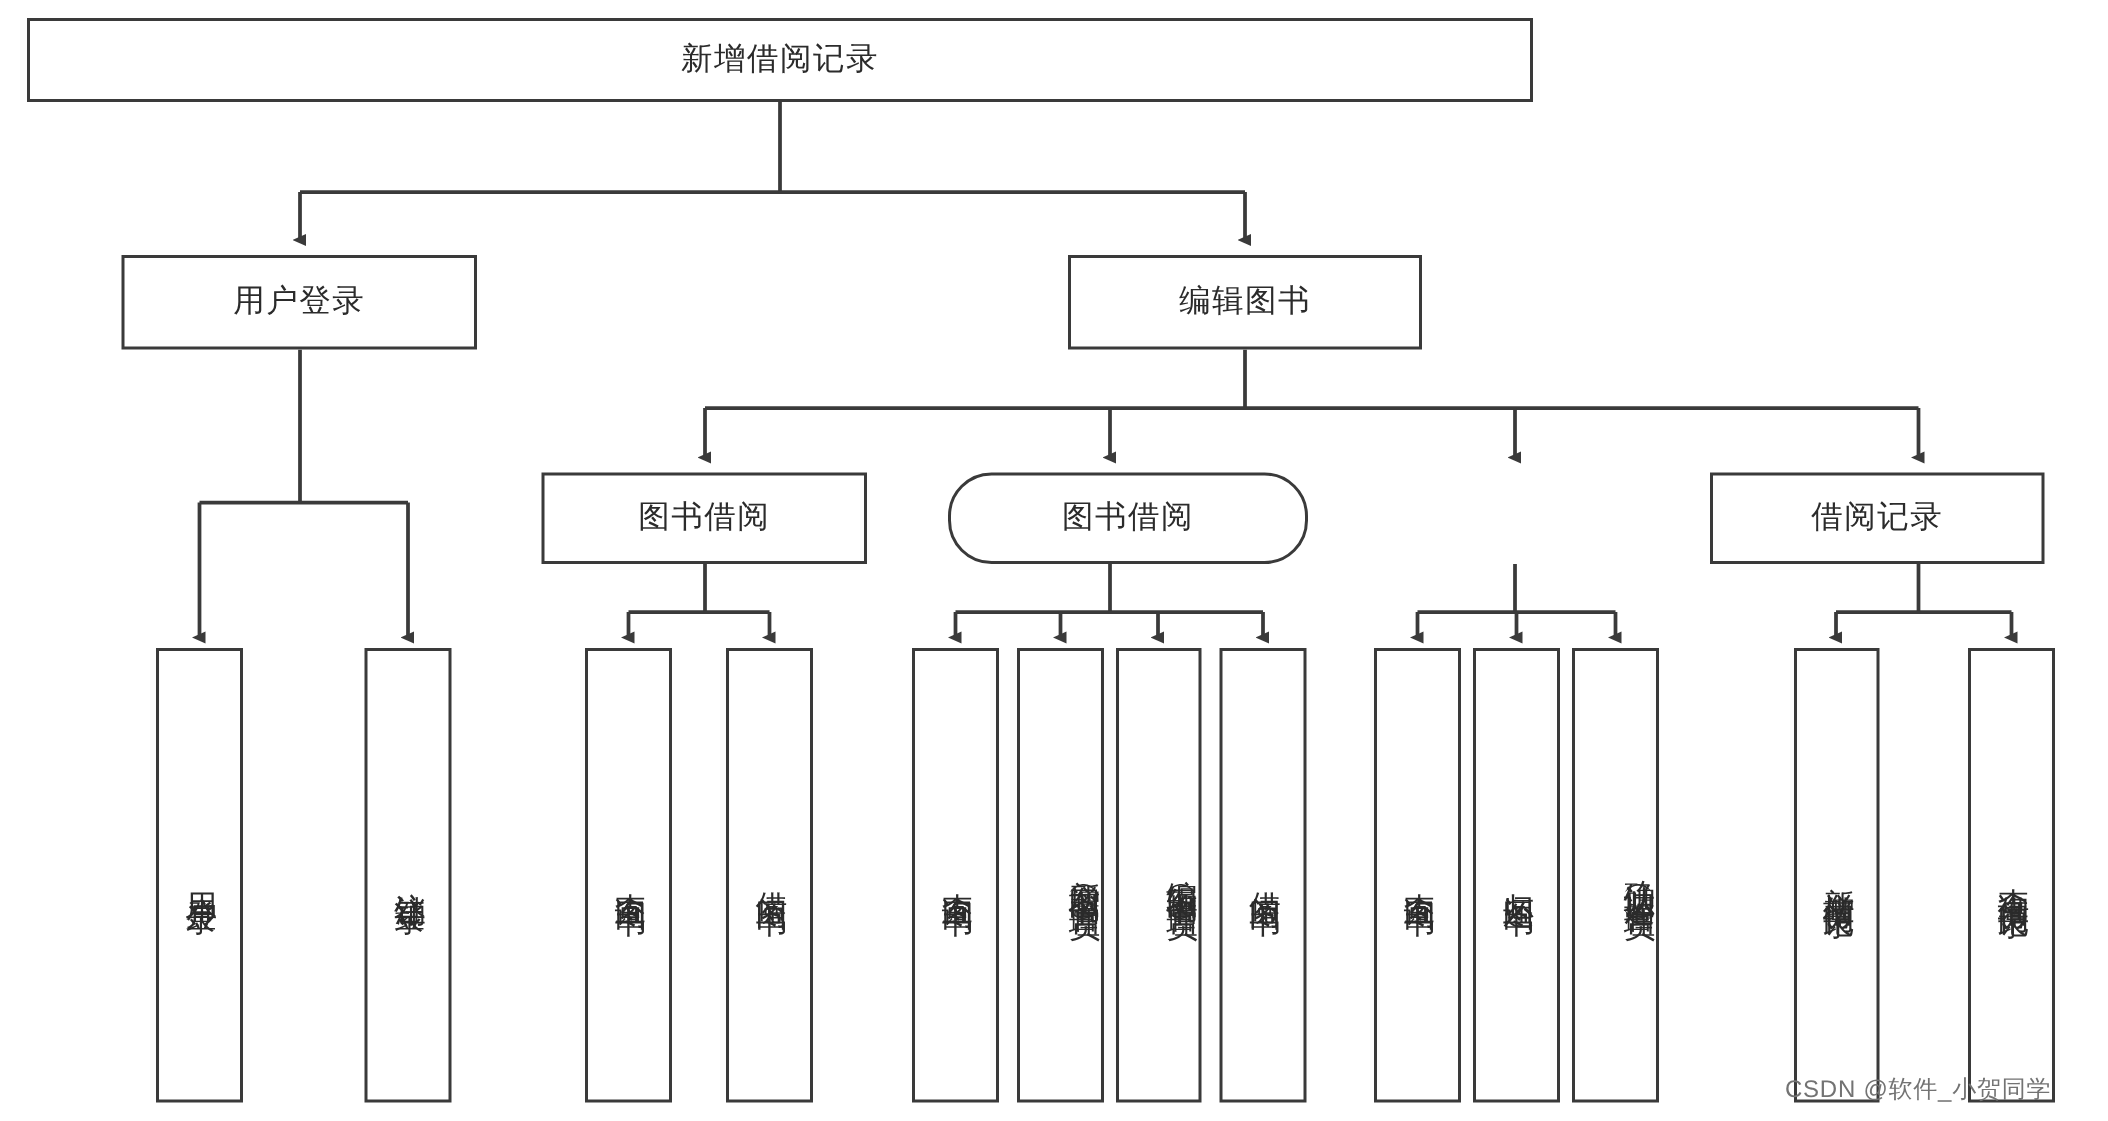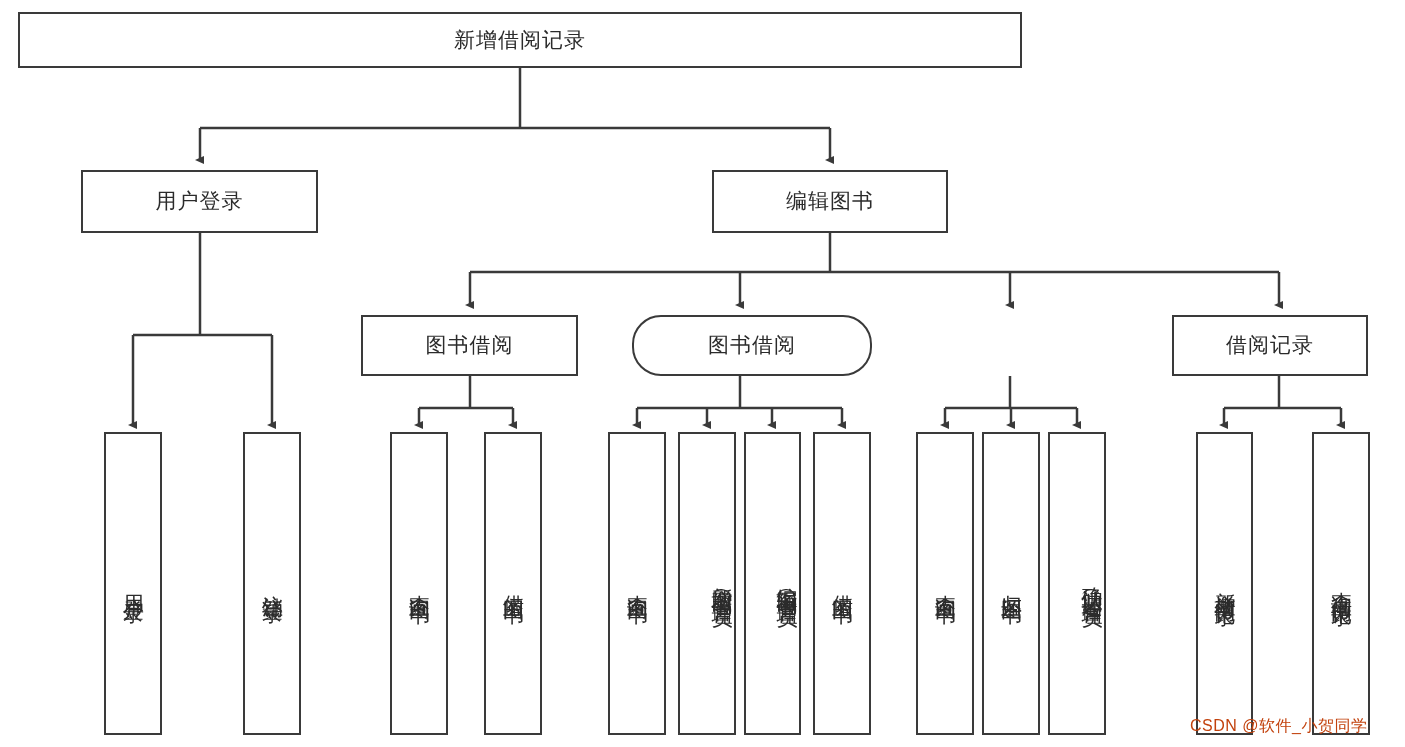--- a/index.html
+++ b/index.html
@@ -52,21 +52,21 @@
   }
   .node.v.top-align {
     align-items: flex-start;
   }
   .node.v.mid-align {
     align-items: center;
   }
   .watermark {
     position: absolute;
     font-size: 16px;
-    color: #c2410c;
+    color: #737373;
     white-space: nowrap;
     letter-spacing: 0.5px;
   }
 </style>
 </head>
 <body>
 
 <div id="canvas">
 
   <svg class="wires" viewBox="0 0 1405 747">
@@ -129,21 +129,21 @@
   <div class="node h" style="left:712px; top:170px; width:236px; height:63px;">
     <span>编辑图书</span>
   </div>
 
   <div class="node h" style="left:361px; top:315px; width:217px; height:61px;">
     <span>图书借阅</span>
   </div>
   <div class="node h" style="left:632px; top:315px; width:240px; height:61px;border-radius:29px;">
     <span>图书借阅</span>
   </div>
-  <div class="node h" style="left:1172px; top:315px; width:196px; height:61px;">
+  <div class="node h" style="left:1140px; top:315px; width:223px; height:61px;">
     <span>借阅记录</span>
   </div>
 
   <div class="node v mid-align" style="left:104px; top:432px; width:58px; height:303px;">
     <span>用户登录</span>
   </div>
   <div class="node v mid-align" style="left:243px; top:432px; width:58px; height:303px;">
     <span>注销登录</span>
   </div>
 

